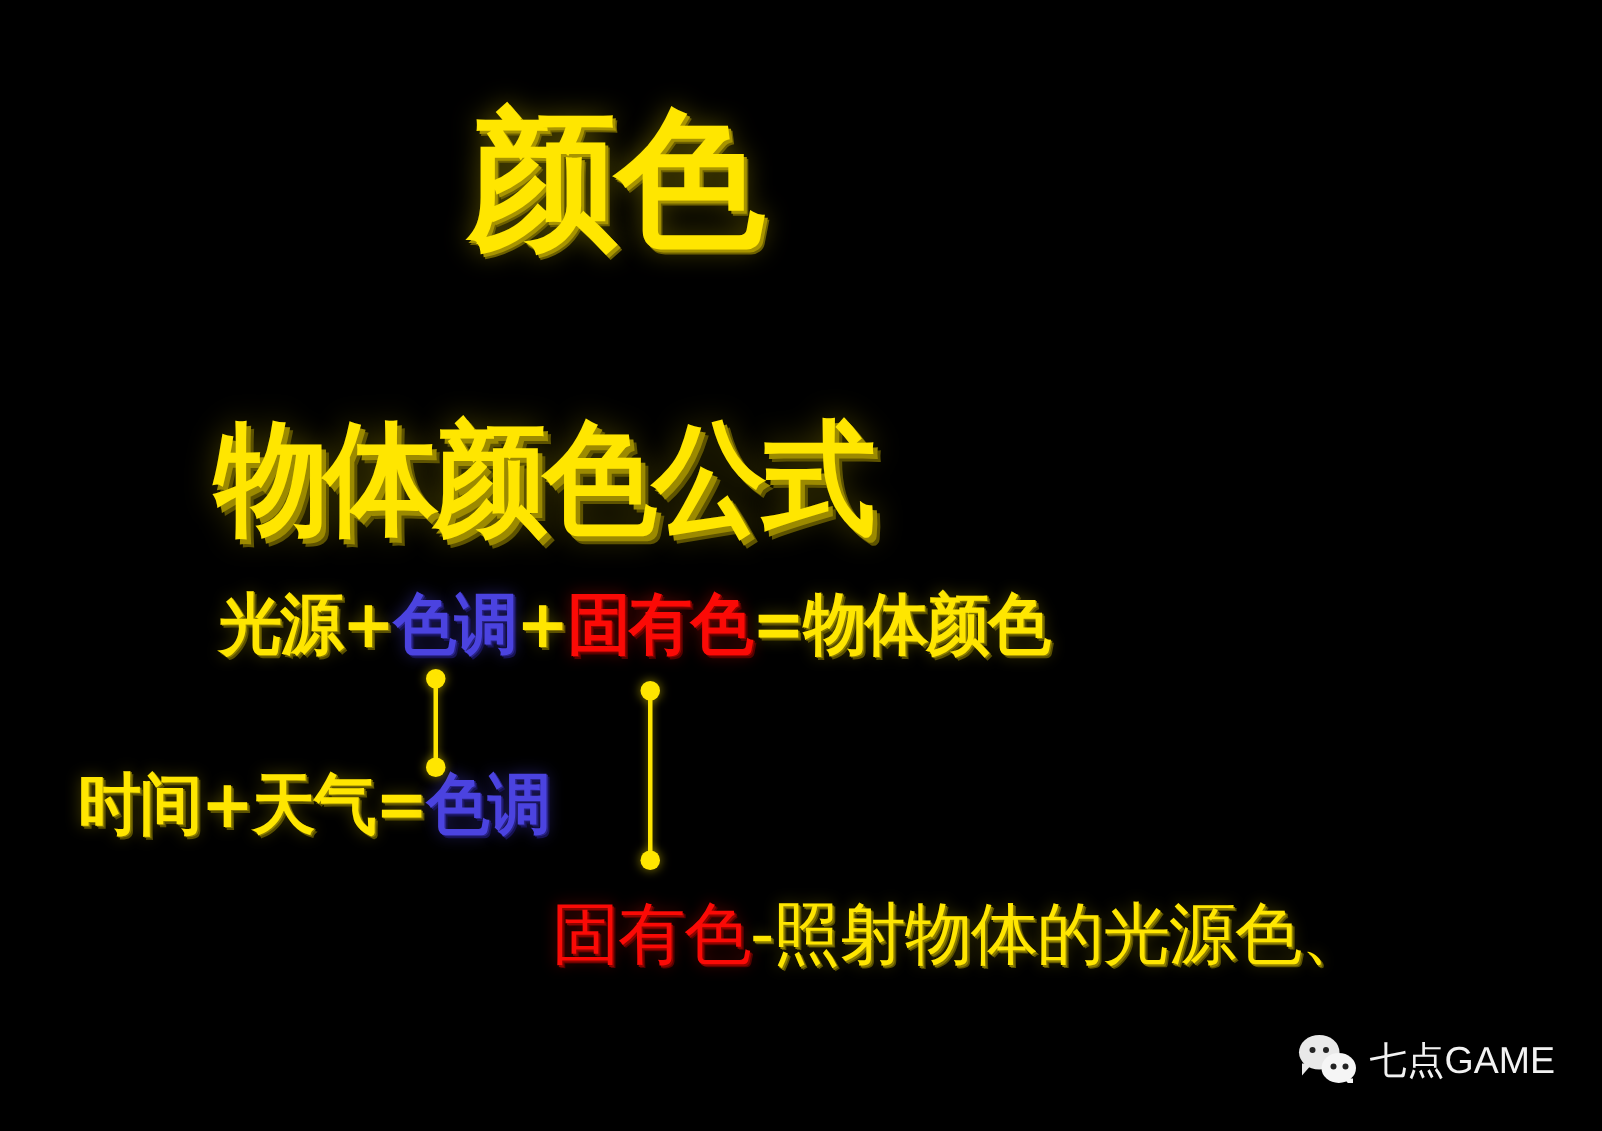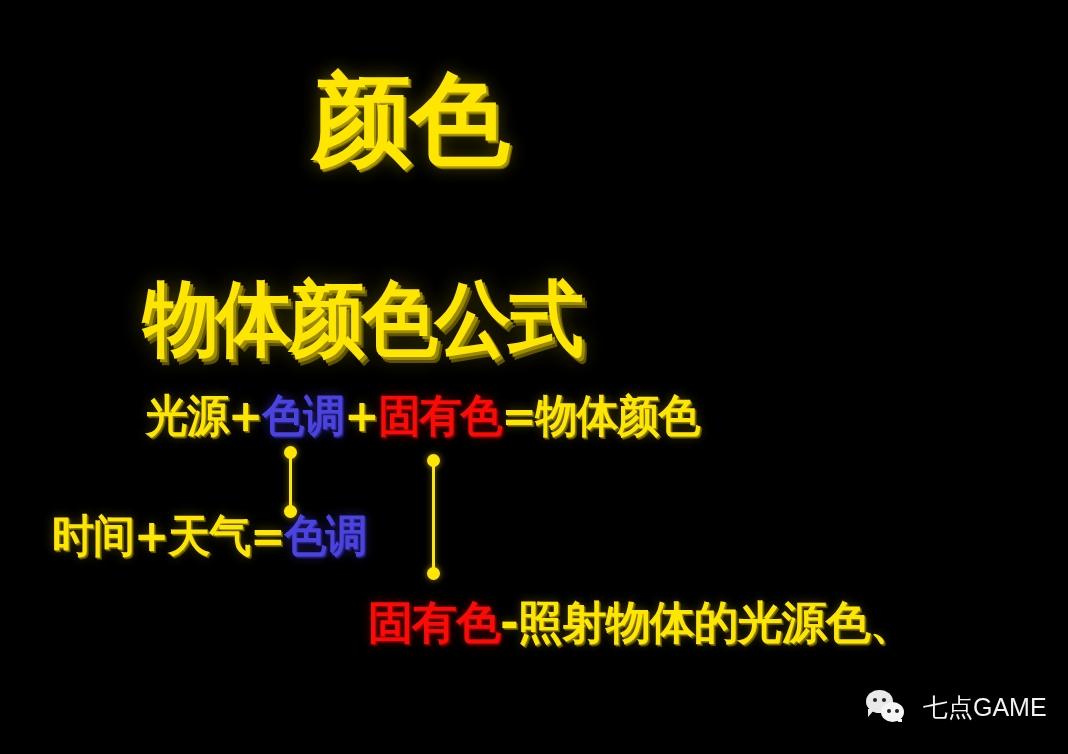--- a/index.html
+++ b/index.html
@@ -89,21 +89,21 @@
   .c-red {
     color: #fb0a06;
     text-shadow: 1px 1px 0 #8d0400, 2px 2px 0 #560200, 0 0 10px rgba(255,20,10,0.4);
   }
 
   
   #note {
     left: 368px;
     top: 598px;
     font-size: 45px;
-    font-weight: 700;
+    font-weight: 400;
     letter-spacing: -1px;
     line-height: 1.12;
     white-space: normal;
     width: 640px;
   }
   #note .line { display: block; }
 
   
   .connector {
     position: absolute;
@@ -143,22 +143,22 @@
     width: 14px;
     height: 114px;
   }
 
   
   #watermark {
     position: absolute;
     left: 866px;
     top: 690px;
     display: flex;
-    align-items: flex-end;
-    gap: 17px;
+    align-items: flex-start;
+    gap: 7px;
   }
   #watermark .wm-text {
     font-size: 25px;
     font-weight: 400;
     color: #f2f2f2;
     letter-spacing: 0px;
     font-family: "Liberation Sans", sans-serif;
     text-shadow: 0 0 3px rgba(0,0,0,0.9);
   }
   .wechat-logo {

